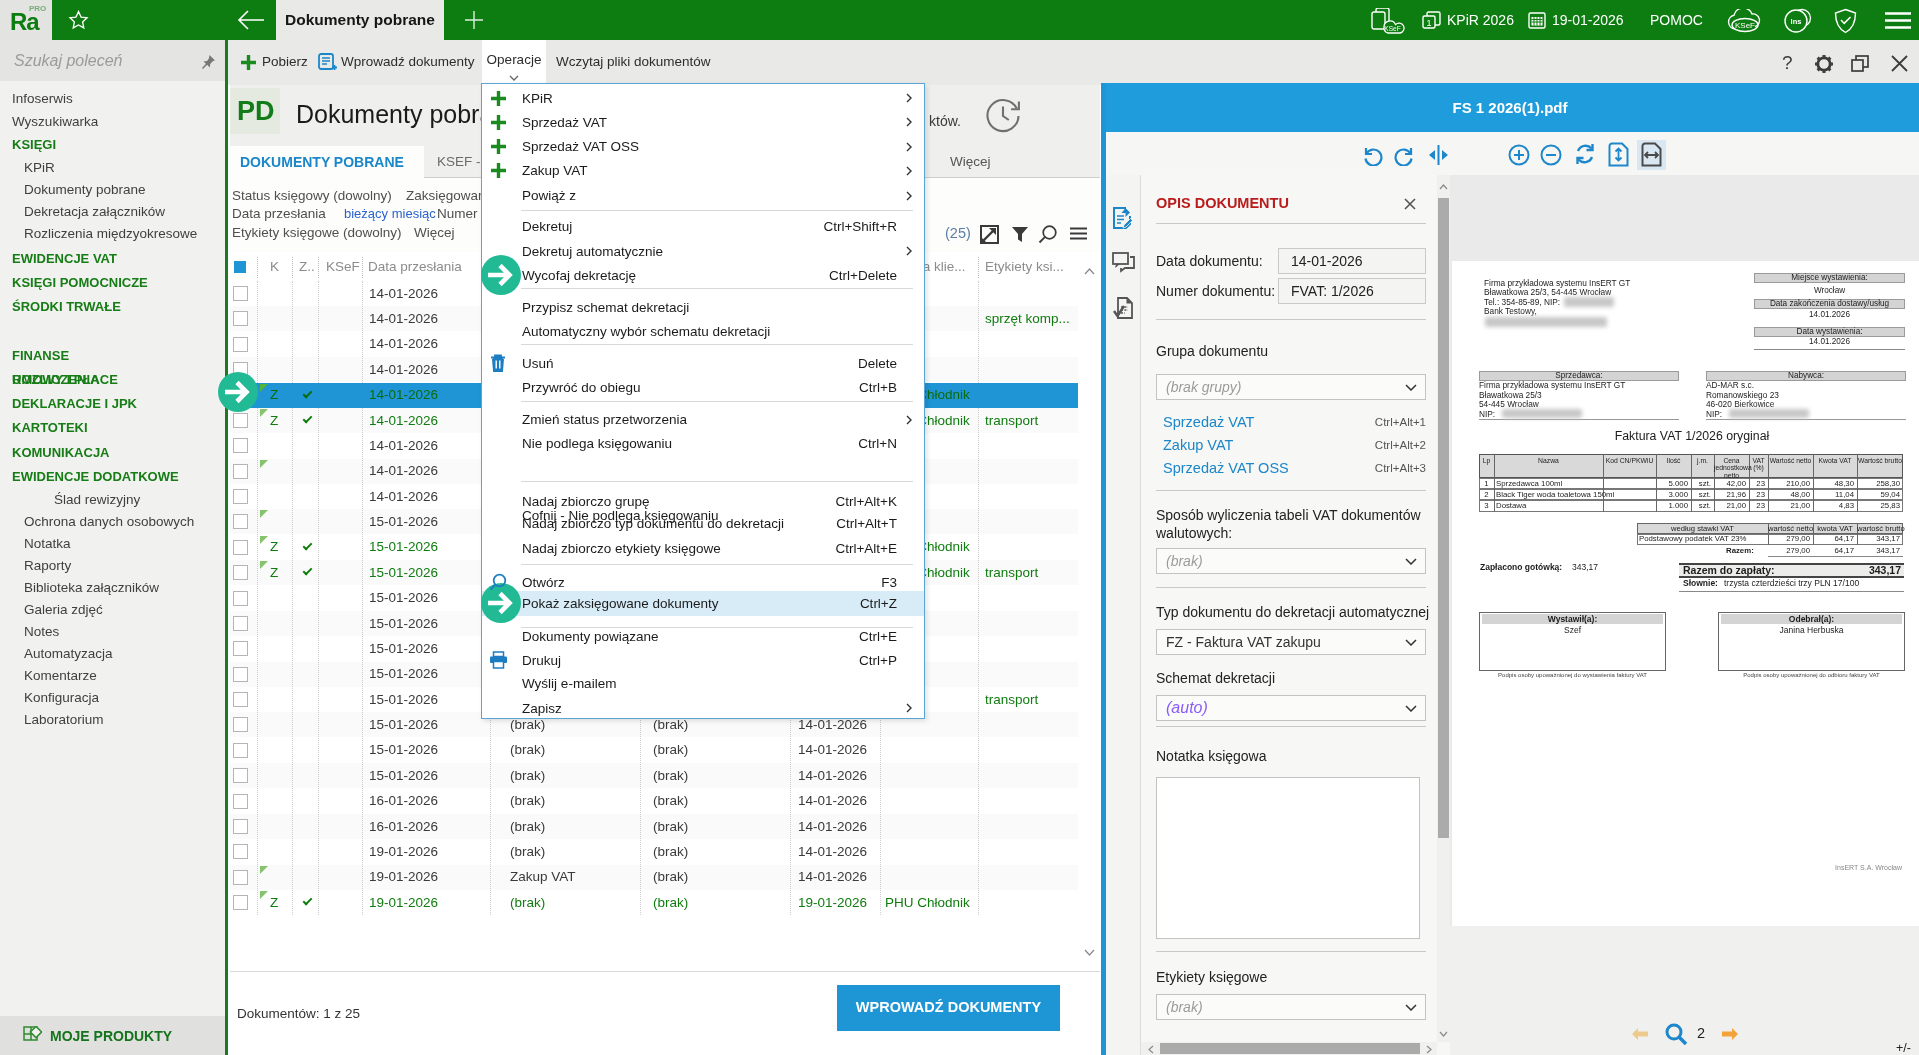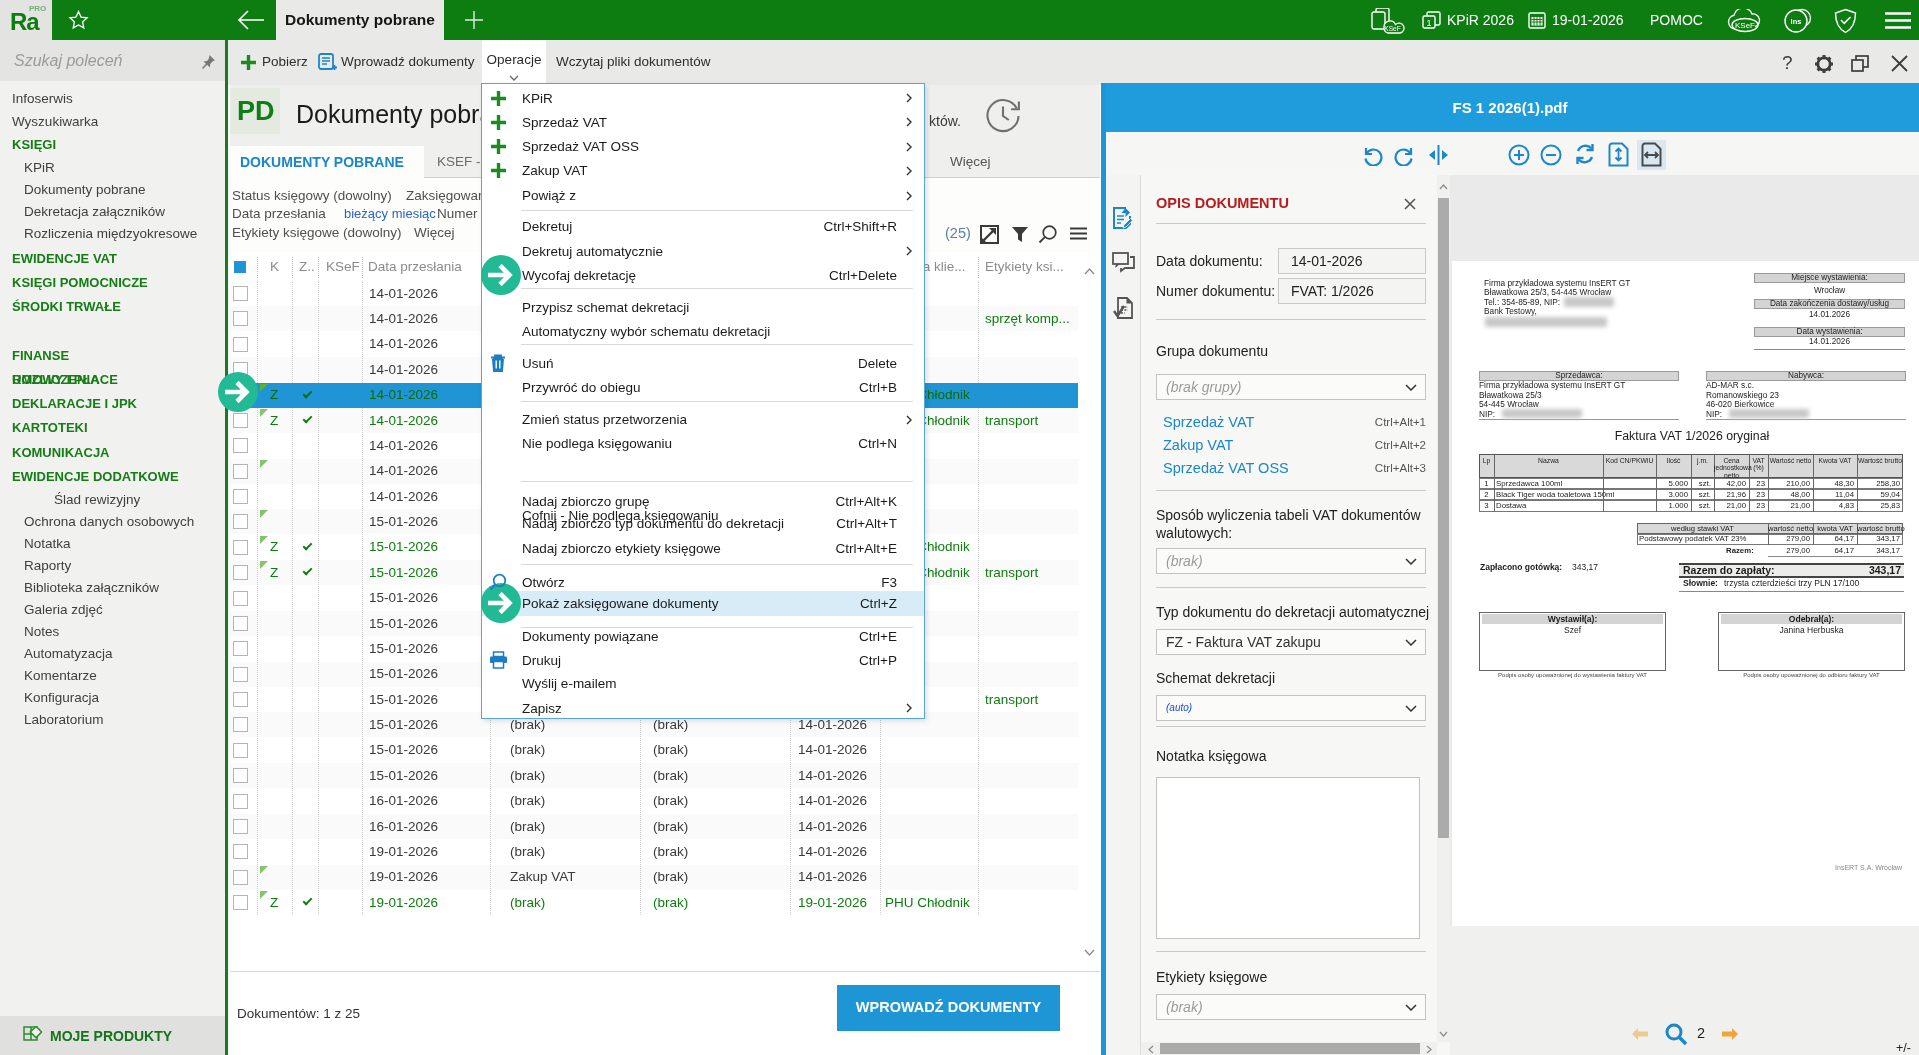--- a/index.html
+++ b/index.html
@@ -534,21 +534,21 @@
   </svg>
 <div class="a" style="left:1156px;top:587px;width:270px;height:1px;background:#c9c9c8;"></div>
 <div class="tx " style="left:1156px;top:603.6px;font-size:14px;color:#222;font-weight:normal;font-style:normal;letter-spacing:0;line-height:16.8px;">Typ dokumentu do dekretacji automatycznej</div>
 <div class="a" style="left:1156px;top:629px;width:270px;height:26px;background:#fbfbfa;border:1px solid #c3c3c2;"></div>
 <div class="tx " style="left:1166px;top:633.6px;font-size:14px;color:#333;font-weight:normal;font-style:normal;letter-spacing:0;line-height:16.8px;">FZ - Faktura VAT zakupu</div>
 <svg class="a" style="left:1405px;top:639px" width="12" height="7" viewBox="0 0 12 7">
     <path d="M1 1l5 5 5-5" fill="none" stroke="#333" stroke-width="1.5"></path>
   </svg>
 <div class="tx " style="left:1156px;top:669.6px;font-size:14px;color:#222;font-weight:normal;font-style:normal;letter-spacing:0;line-height:16.8px;">Schemat dekretacji</div>
 <div class="a" style="left:1156px;top:695px;width:270px;height:26px;background:#fbfbfa;border:1px solid #c3c3c2;"></div>
-<div class="tx " style="left:1166px;top:699.6px;font-size:10px;color:#1d4ed8;font-weight:normal;font-style:italic;letter-spacing:0;line-height:16.8px;">(auto)</div>
+<div class="tx " style="left:1166px;top:699.6px;font-size:16px;color:#8b5cf6;font-weight:normal;font-style:italic;letter-spacing:0;line-height:16.8px;">(auto)</div>
 <svg class="a" style="left:1405px;top:705px" width="12" height="7" viewBox="0 0 12 7">
     <path d="M1 1l5 5 5-5" fill="none" stroke="#333" stroke-width="1.5"></path>
   </svg>
 <div class="a" style="left:1156px;top:726px;width:270px;height:1px;background:#c9c9c8;"></div>
 <div class="tx " style="left:1156px;top:747.6px;font-size:14px;color:#222;font-weight:normal;font-style:normal;letter-spacing:0;line-height:16.8px;">Notatka księgowa</div>
 <div class="a" style="left:1156px;top:777px;width:264px;height:162px;background:#fff;border:1px solid #c3c3c2;"></div>
 <div class="a" style="left:1156px;top:951px;width:270px;height:1px;background:#c9c9c8;"></div>
 <div class="tx " style="left:1156px;top:968.6px;font-size:14px;color:#222;font-weight:normal;font-style:normal;letter-spacing:0;line-height:16.8px;">Etykiety księgowe</div>
 <div class="a" style="left:1156px;top:994px;width:270px;height:26px;background:#fbfbfa;border:1px solid #c3c3c2;"></div>
 <div class="tx " style="left:1166px;top:998.6px;font-size:14px;color:#9b9b98;font-weight:normal;font-style:italic;letter-spacing:0;line-height:16.8px;">(brak)</div>

